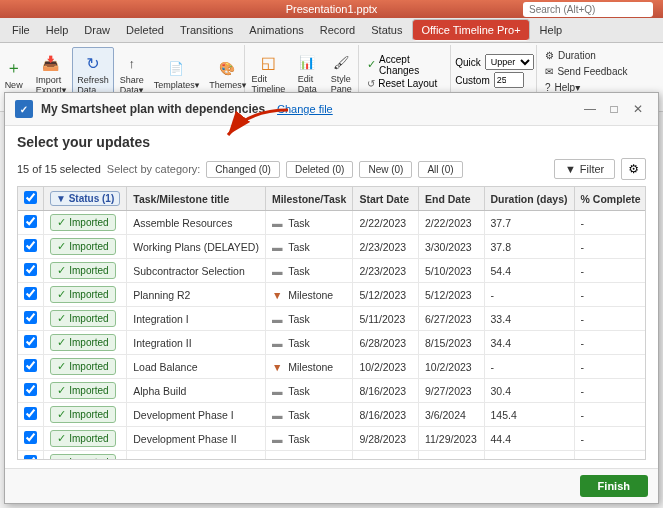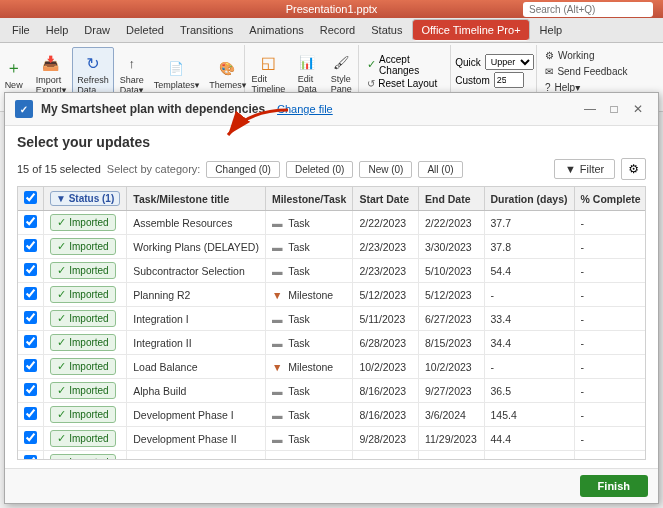--- a/index.html
+++ b/index.html
@@ -449,21 +449,21 @@
           <input type="number" value="25" style="width: 30px; font-size: 9px; padding: 1px;">
         </div>
       </div>
       <div class="ribbon-group-label">Timeline Position</div>
     </div>
 
     <div class="addin-group">
       <div style="flex:1;display:flex;flex-direction:column;gap:3px;justify-content:center;">
         <div class="addin-item">
           <span>⚙</span>
-          <span>Working</span>
+          <span>Duration</span>
         </div>
         <div class="addin-item">
           <span>✉</span>
           <span>Send Feedback</span>
         </div>
         <div class="addin-item">
           <span>?</span>
           <span>Help▾</span>
         </div>
       </div>
@@ -694,21 +694,21 @@
         Imported
       </span>
     </td>
     <td>Alpha Build</td>
     <td>
       <span style="color:#888;margin-right:3px;">▬</span>
       <span>Task</span>
     </td>
     <td>8/16/2023</td>
     <td>9/27/2023</td>
-    <td>36.5</td>
+    <td>30.4</td>
     <td>-</td>
 
   </tr>
             <tr>
     <td style="text-align:center;">
       <input type="checkbox" checked="" style="">
     </td>
     <td>
       <span class="status-badge">
         <span style="color:#2a8a2a;font-size:11px;">✓</span>

